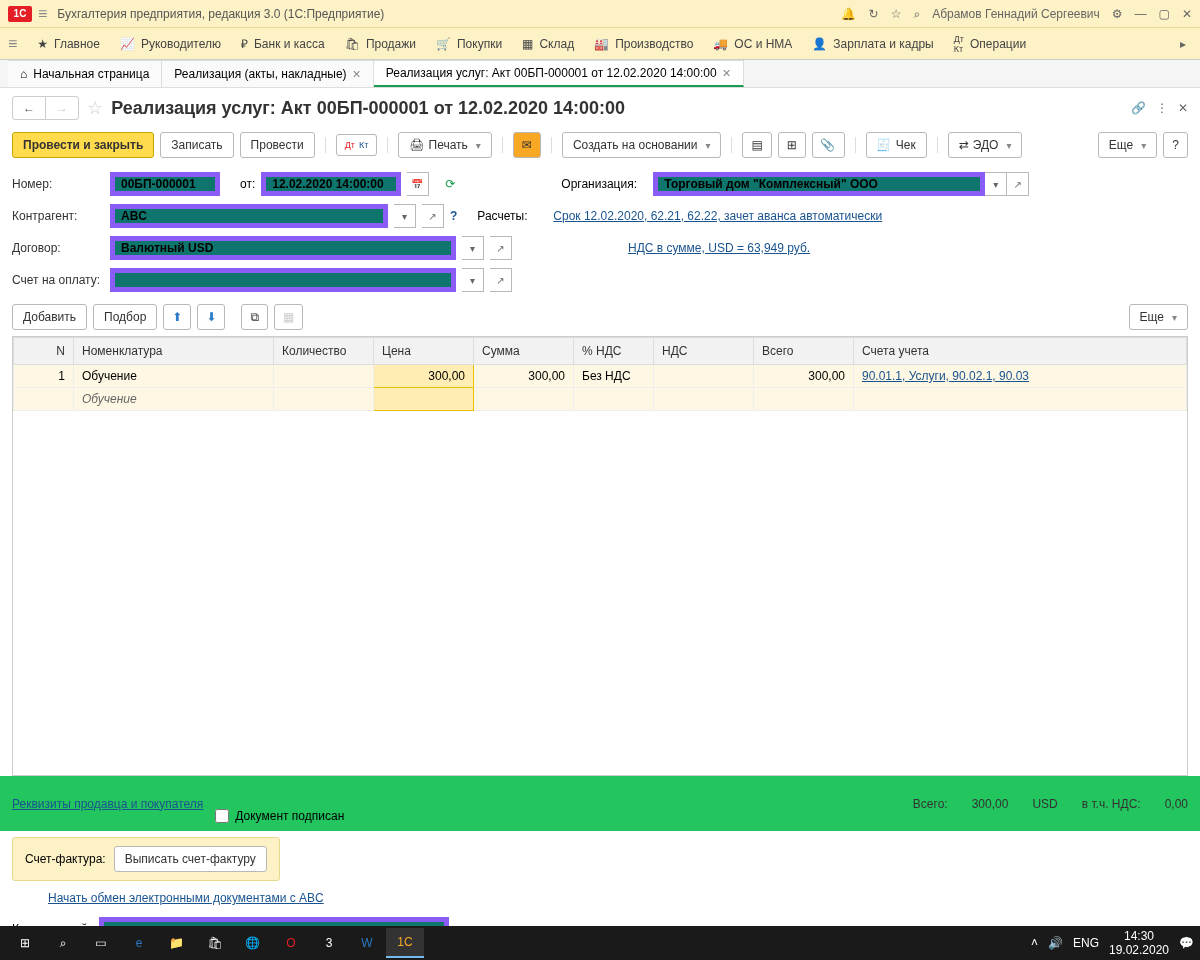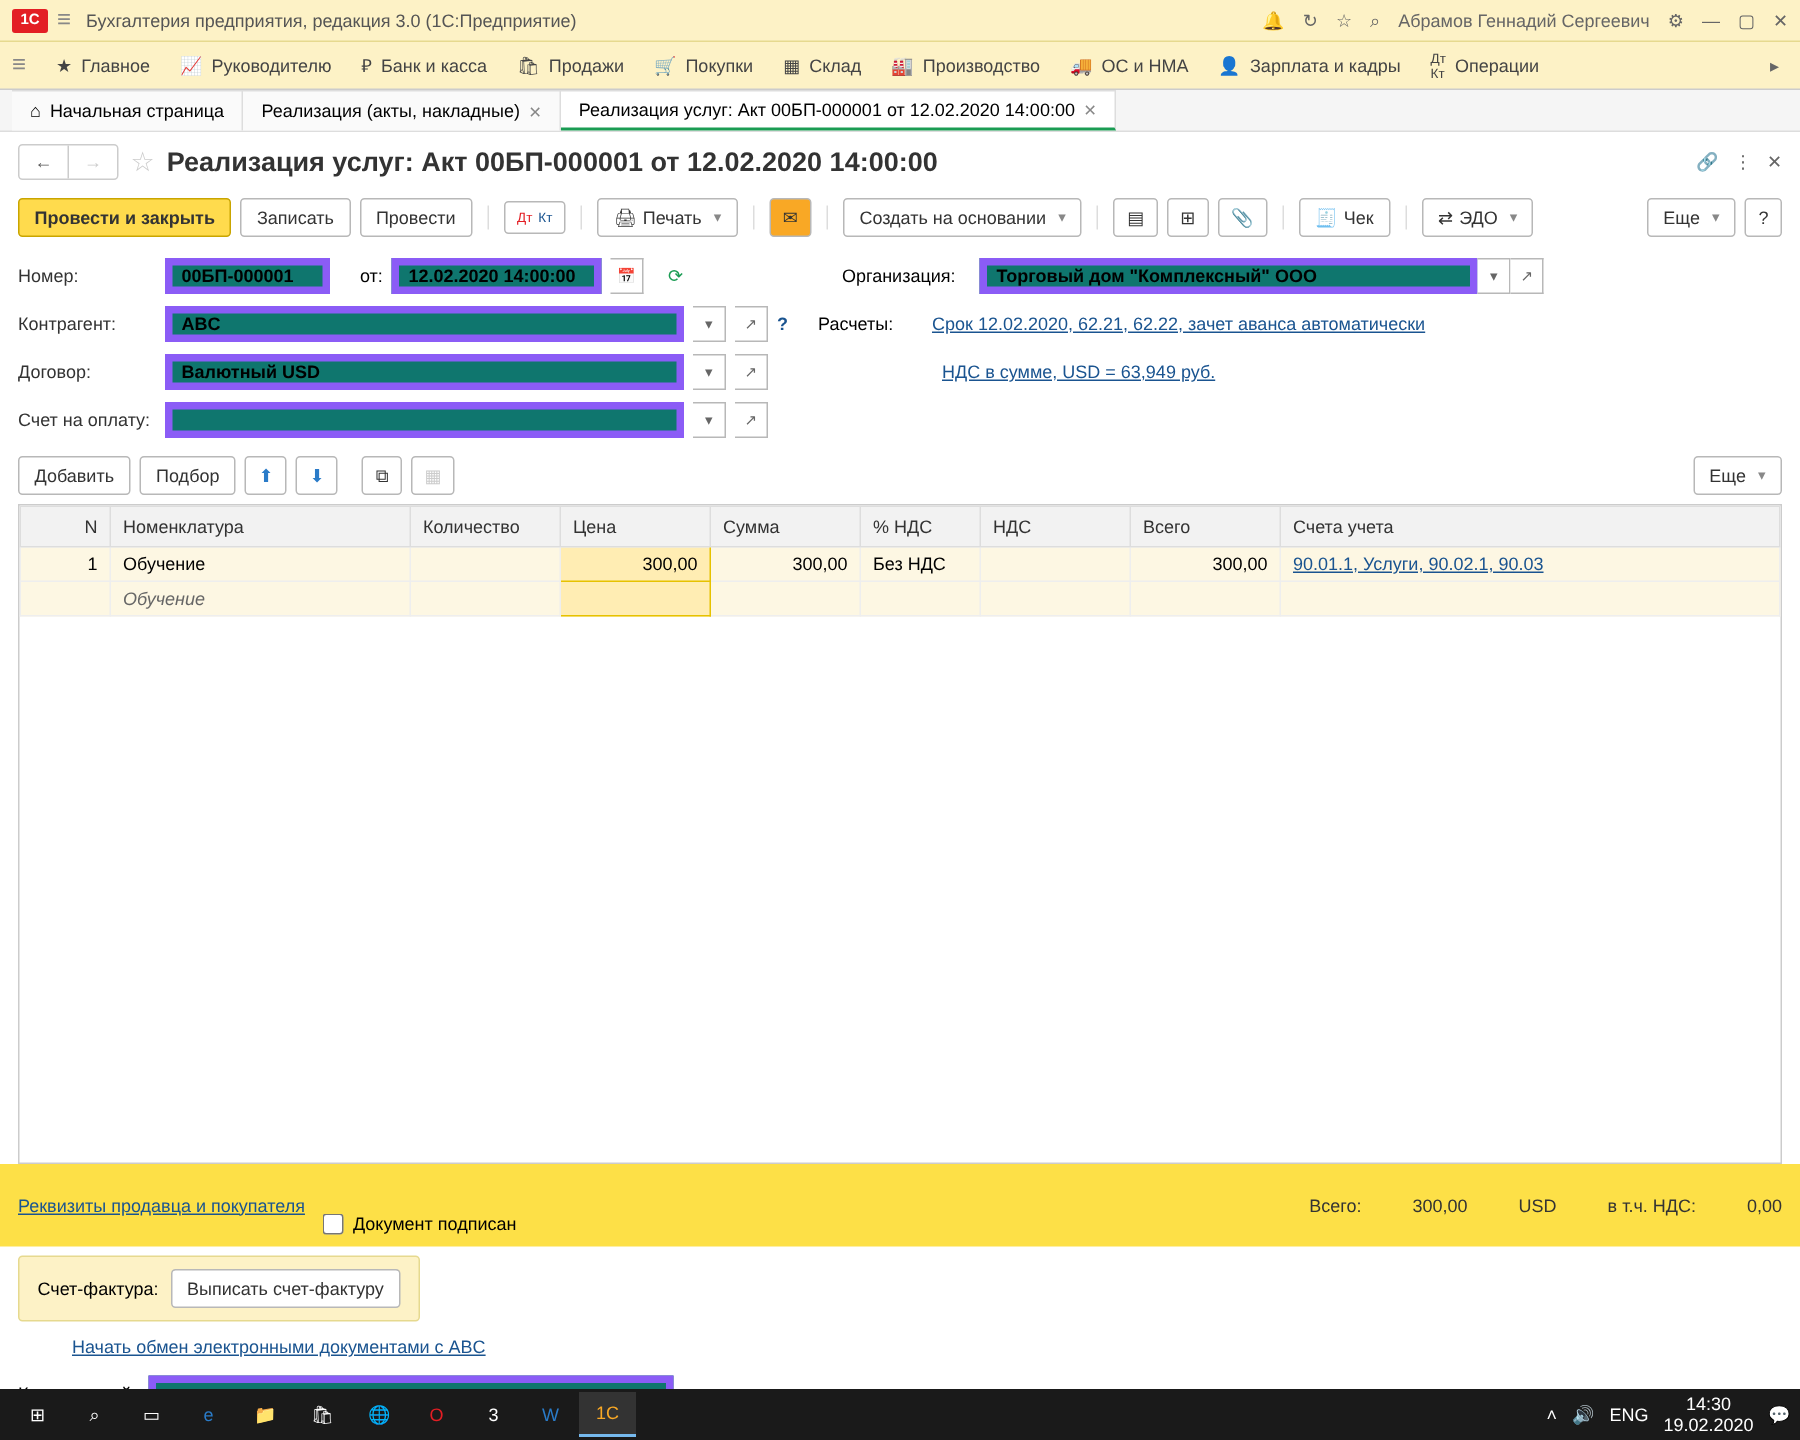--- a/index.html
+++ b/index.html
@@ -29,39 +29,39 @@
 .btn-primary { background: #ffdb4d; border-color: #c9a500; font-weight: bold; }
 .btn-icon { padding: 5px 8px; }
 .btn-dropdown::after { content: "▾"; margin-left: 4px; color: #888; font-size: 10px; }
 .form-area { padding: 4px 12px; }
 .form-row { display: flex; align-items: center; margin-bottom: 8px; gap: 6px; }
 .form-label { width: 92px; color: #333; }
 .form-input { border: 5px solid #8b5cf6; padding: 3px 6px; background: #0f766e; height: 24px; font-weight: bold; }
 .inp-num { width: 110px; }
 .inp-date { width: 140px; }
 .inp-org { width: 332px; }
-.inp-agent { width: 346px; }
+.inp-agent { width: 278px; }
 .inp-dog { width: 346px; }
 .input-btn { border: 1px solid #b8b8b8; border-left: none; width: 22px; height: 24px; background: #fff; display: flex; align-items: center; justify-content: center; font-size: 10px; color: #666; cursor: pointer; }
 .link { color: #1a5490; text-decoration: underline; cursor: pointer; }
 .org-block { display: flex; align-items: center; margin-left: 100px; }
 .table-toolbar { display: flex; align-items: center; gap: 6px; padding: 0 12px 6px; }
 .table-container { margin: 0 12px; border: 1px solid #ccc; height: 440px; overflow: auto; }
 table { width: 100%; border-collapse: collapse; }
 th { background: #f2f2f2; border: 1px solid #ddd; padding: 6px 8px; text-align: left; font-weight: normal; color: #333; }
 th.num-col { width: 60px; text-align: right; }
 td { border: 1px solid #eee; padding: 4px 8px; vertical-align: top; }
 tr.row-hl { background: #fdf7e3; }
 tr.row-hl2 { background: #fdf7e3; }
 .cell-num { text-align: right; }
 .cell-price { background: #ffedb3; border: 1px solid #e6c200 !important; }
 .cell-italic { font-style: italic; color: #666; }
-.totals-bar { background: #fde047; padding: 8px 12px; display: flex; align-items: center; gap: 12px; }
+.totals-bar { background: #22c55e; padding: 8px 12px; display: flex; align-items: center; gap: 12px; }
 .doc-signed { display: flex; align-items: center; gap: 6px; margin-top: 25px; }
-.totals-right { margin-left: auto; display: flex; gap: 34px; color: #333; }
+.totals-right { margin-left: auto; display: flex; gap: 24px; color: #333; }
 .invoice-row { padding: 8px 12px; display: flex; align-items: center; gap: 8px; background: #fdf2c6; width: fit-content; margin: 6px 12px; border: 1px solid #e6d98f; border-radius: 3px; }
 .edo-row { padding: 4px 12px; margin-left: 36px; }
 .comment-row { padding: 8px 12px; display: flex; align-items: center; gap: 8px; }
 .comment-row input { flex: 1; max-width: 350px; }
 .taskbar { position: absolute; bottom: 0; left: 0; right: 0; height: 34px; background: #1a1a1a; display: flex; align-items: center; padding: 0 6px; color: #fff; }
 .taskbar-item { width: 38px; height: 30px; display: flex; align-items: center; justify-content: center; cursor: pointer; }
 .taskbar-item.active { background: #333; border-bottom: 2px solid #76b9ed; }
 .tray { margin-left: auto; display: flex; align-items: center; gap: 10px; font-size: 11px; }
 .tray-time { text-align: center; line-height: 1.2; }
 .sep { width: 1px; height: 16px; background: #ddd; margin: 0 4px; }

